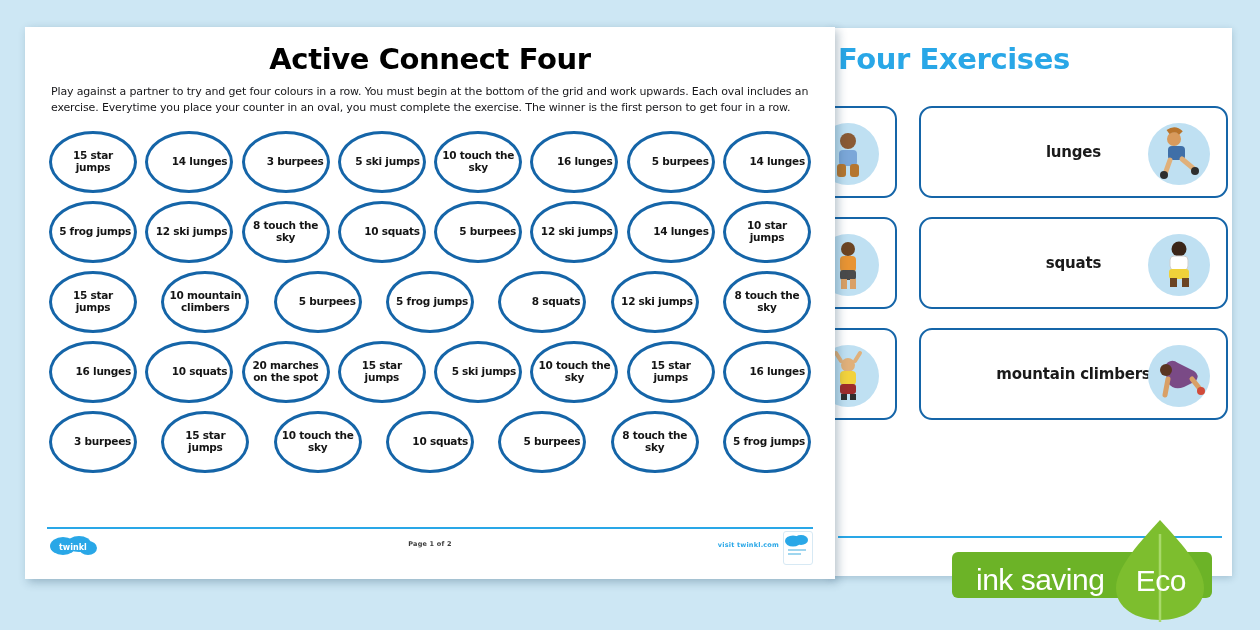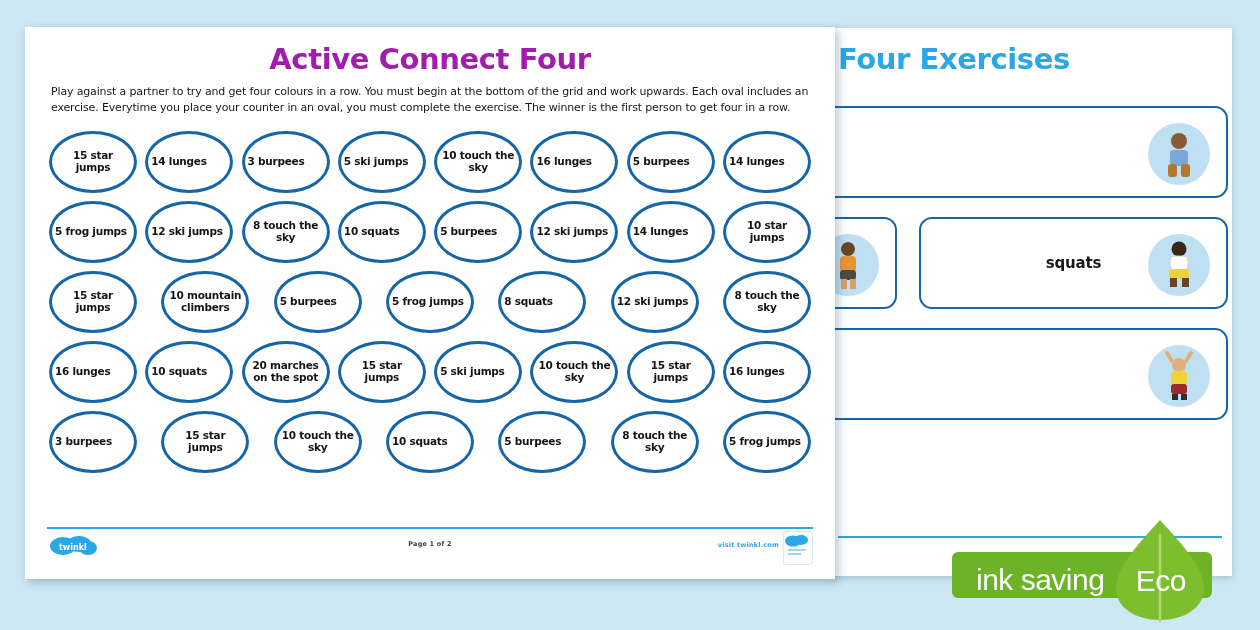--- a/index.html
+++ b/index.html
@@ -48,33 +48,33 @@
 
   
   .page-left{
     position:absolute;left:25px;top:27px;width:810px;height:552px;
     background:#ffffff;
     box-shadow:3px 3px 9px rgba(20,60,90,.30);
   }
   .l-title{
     text-align:center;margin-top:15px;
     font-family:"DejaVu Sans", sans-serif;
-    font-weight:bold;font-size:29px;letter-spacing:-0.4px;color:#a21caf;
+    font-weight:bold;font-size:29px;letter-spacing:-0.4px;color:#000000;
   }
   .l-intro{
     margin:8px 26px 0 26px;
     font-family:"DejaVu Sans", sans-serif;
     font-size:11px;line-height:1.48;color:#17171a;letter-spacing:-0.15px;
   }
 
   .grid{margin:14px 24px 0 24px;}
   .grow{display:flex;justify-content:space-between;margin-bottom:8px;}
   .oval{
     width:88px;height:62px;border:3px solid #1565a8;border-radius:50%;
-    background:#fff;display:flex;align-items:center;justify-content:flex-start;
+    background:#fff;display:flex;align-items:center;justify-content:flex-end;
     box-sizing:border-box;
   }
   .oval .otxt{
     font-family:"DejaVu Sans", sans-serif;
     font-weight:bold;font-size:10.5px;line-height:1.12;
     color:#141414;text-align:center;letter-spacing:-0.25px;
     padding:0 3px;
   }
 
   .l-rule{position:absolute;left:22px;right:22px;bottom:50px;height:2.5px;background:#29a7e7;}
@@ -129,20 +129,34 @@
         <div class="ex-card">
           <span class="fig right">
             <svg width="62" height="62" viewBox="0 0 62 62">
               <circle cx="31" cy="18" r="8" fill="#8a5a34"></circle>
               <rect x="22" y="27" width="18" height="16" rx="4" fill="#7ba7d8"></rect>
               <rect x="20" y="41" width="9" height="13" rx="3" fill="#b5762f"></rect>
               <rect x="33" y="41" width="9" height="13" rx="3" fill="#b5762f"></rect>
             </svg>
           </span>
         </div>
+        <div class="ex-card wide">
+          <span class="ex-label">lunges</span>
+          <span class="fig right">
+            <svg width="62" height="62" viewBox="0 0 62 62">
+              <circle cx="26" cy="16" r="7" fill="#d89a5c"></circle>
+              <path d="M20 9 q7-5 13 1" stroke="#b8742c" stroke-width="5" fill="none"></path>
+              <rect x="20" y="23" width="17" height="14" rx="4" fill="#3f6fa8"></rect>
+              <path d="M22 37 l-5 14" stroke="#e0b07a" stroke-width="5" stroke-linecap="round"></path>
+              <path d="M34 36 l12 10" stroke="#e0b07a" stroke-width="5" stroke-linecap="round"></path>
+              <circle cx="47" cy="48" r="4" fill="#2e2e2e"></circle>
+              <circle cx="16" cy="52" r="4" fill="#2e2e2e"></circle>
+            </svg>
+          </span>
+        </div>
       </div>
 
       <div class="ex-row">
         <div class="ex-card">
           <span class="fig right">
             <svg width="62" height="62" viewBox="0 0 62 62">
               <circle cx="31" cy="15" r="7" fill="#6b4423"></circle>
               <rect x="23" y="22" width="16" height="16" rx="4" fill="#e89433"></rect>
               <rect x="23" y="36" width="16" height="10" rx="3" fill="#4a4a4a"></rect>
               <rect x="24" y="45" width="6" height="10" fill="#d9a066"></rect>
@@ -167,20 +181,32 @@
       <div class="ex-row">
         <div class="ex-card">
           <span class="fig right">
             <svg width="62" height="62" viewBox="0 0 62 62">
               <circle cx="31" cy="20" r="7" fill="#e0b07a"></circle>
               <path d="M24 16 l-5-8 M38 16 l5-8" stroke="#e0b07a" stroke-width="4" stroke-linecap="round"></path>
               <rect x="23" y="26" width="16" height="14" rx="4" fill="#f2d23c"></rect>
               <rect x="23" y="39" width="16" height="10" rx="3" fill="#9e2b2b"></rect>
               <rect x="24" y="49" width="6" height="6" fill="#2e2e2e"></rect>
               <rect x="33" y="49" width="6" height="6" fill="#2e2e2e"></rect>
+            </svg>
+          </span>
+        </div>
+        <div class="ex-card wide">
+          <span class="ex-label">mountain climbers</span>
+          <span class="fig right">
+            <svg width="62" height="62" viewBox="0 0 62 62">
+              <path d="M16 22 q6-10 14-4 l16 8 q6 4 2 10 l-12 6 q-10 4-16-4z" fill="#7a4a86"></path>
+              <circle cx="18" cy="25" r="6" fill="#5a3520"></circle>
+              <path d="M20 34 l-3 16" stroke="#d9a066" stroke-width="5" stroke-linecap="round"></path>
+              <path d="M44 34 l8 10" stroke="#d9a066" stroke-width="5" stroke-linecap="round"></path>
+              <circle cx="53" cy="46" r="4" fill="#d14b3a"></circle>
             </svg>
           </span>
         </div>
       </div>
 
     </div>
 
     <div class="r-rule"></div>
     <div class="r-foot"></div>
   </div>

